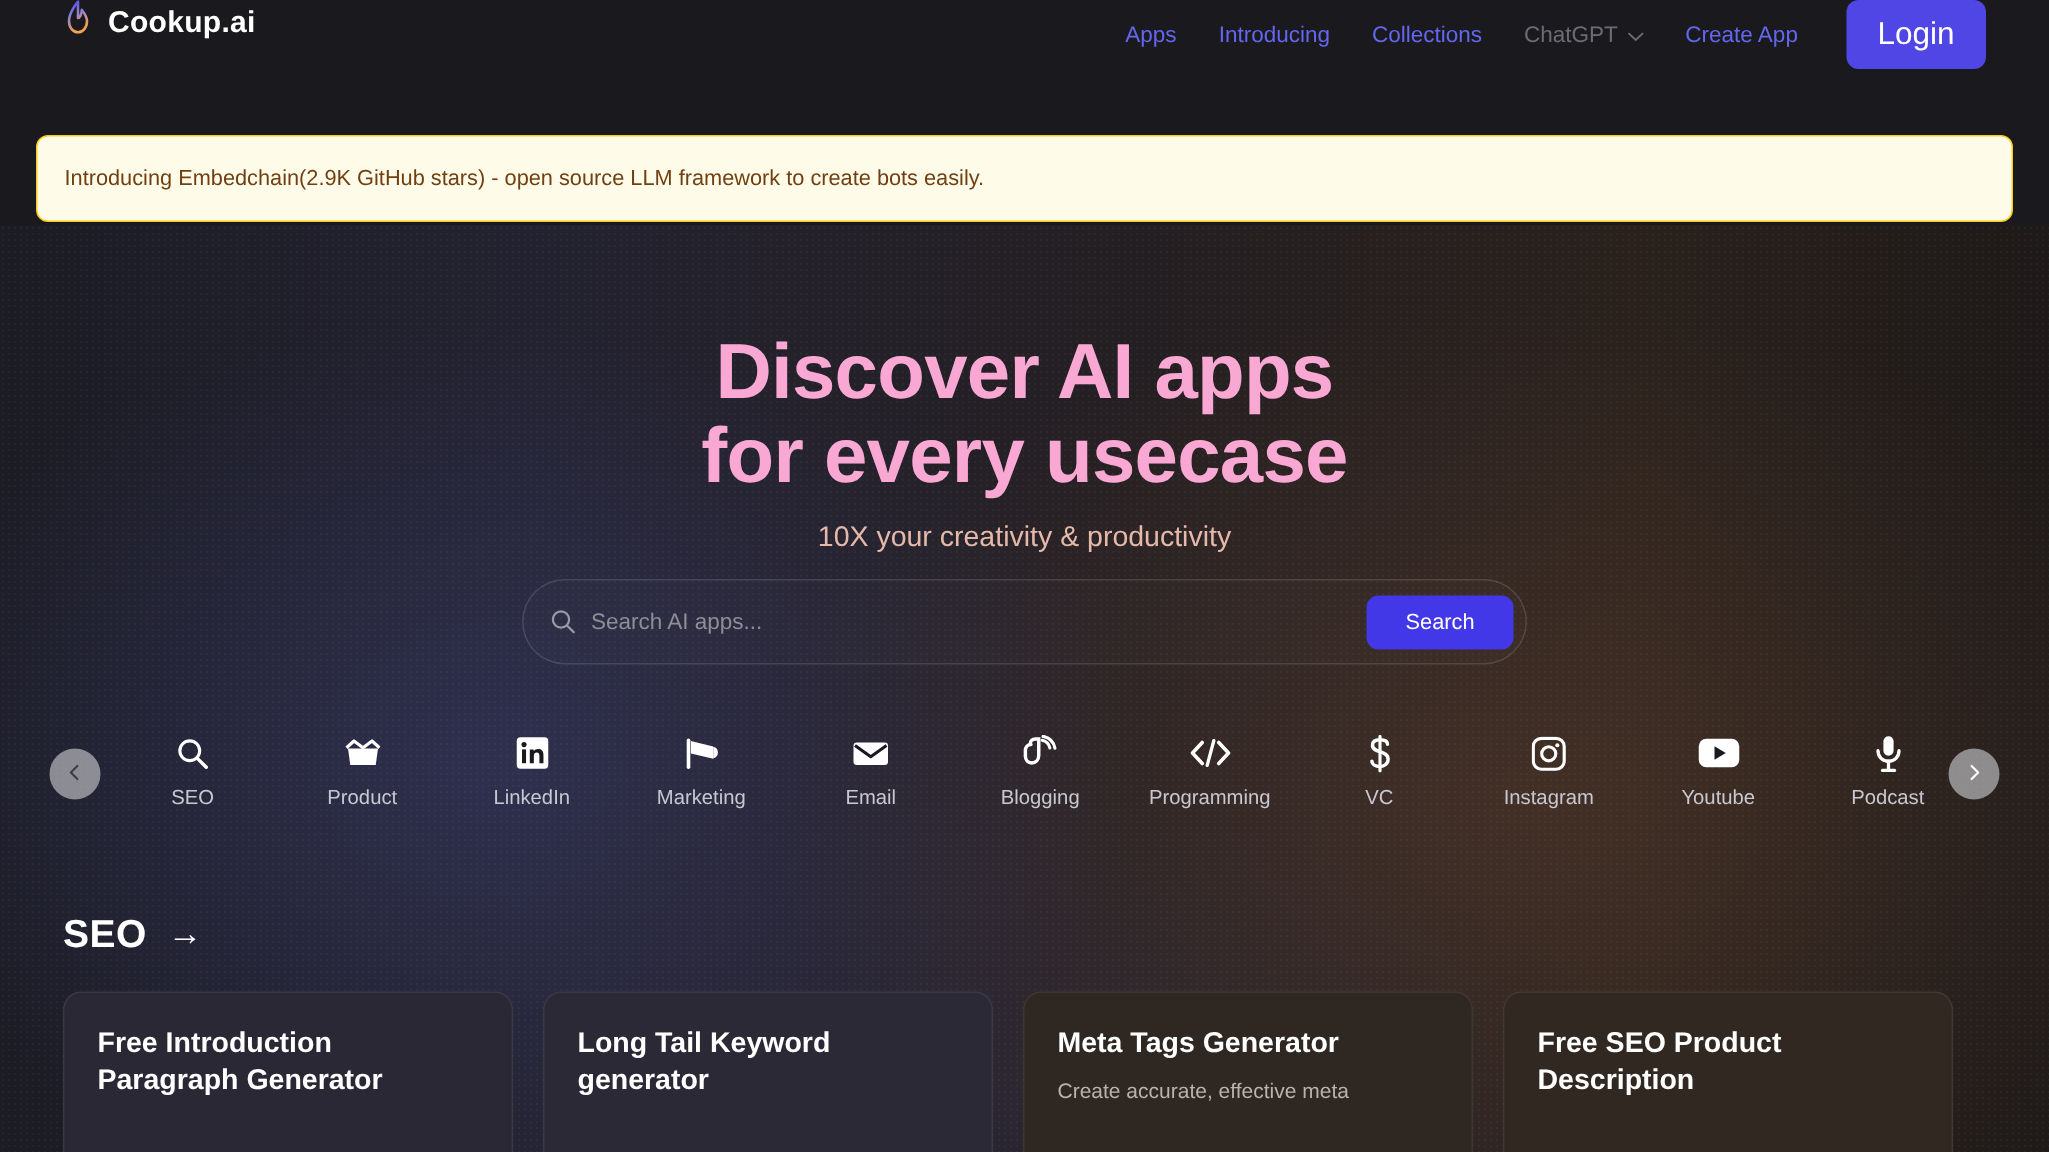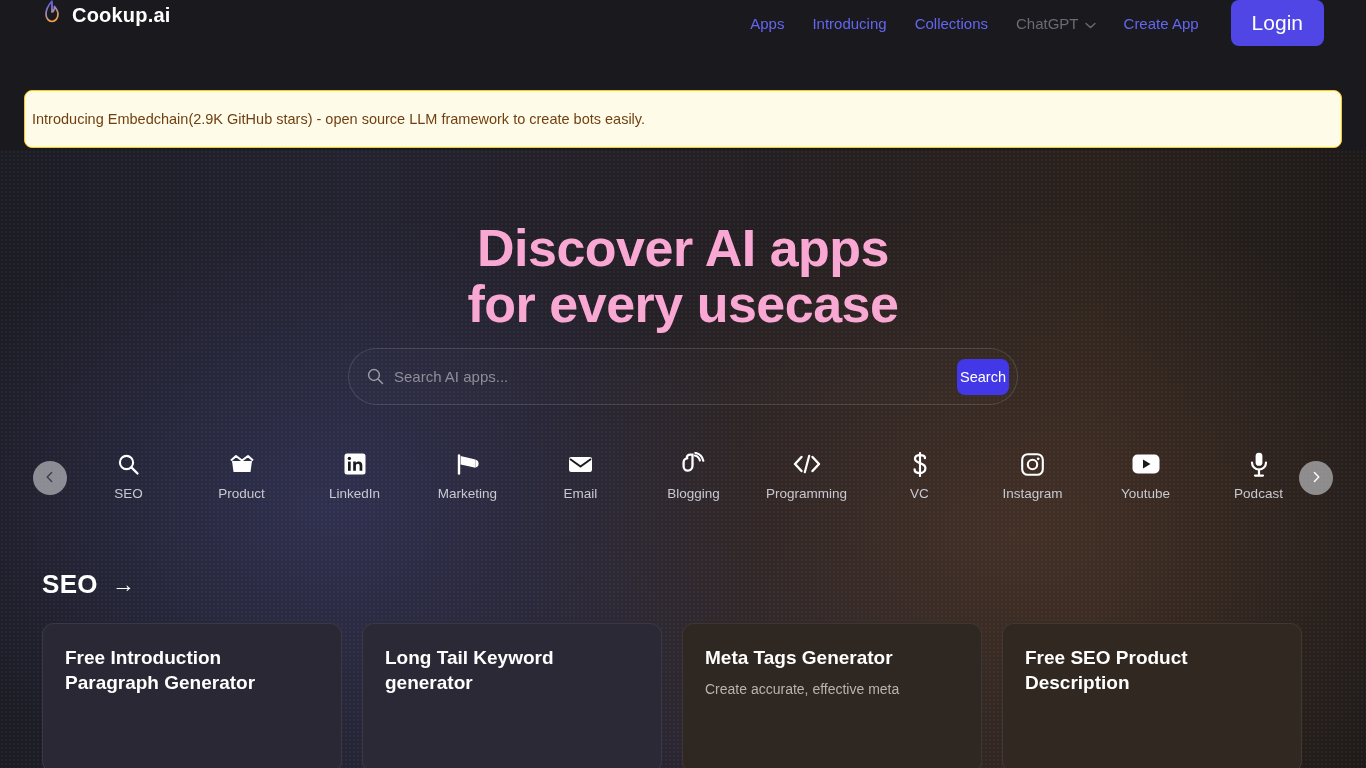--- a/index.html
+++ b/index.html
@@ -85,21 +85,21 @@
   }
 
   
   .banner {
     position: relative;
     z-index: 5;
     margin: 26px 24px 0 24px;
     height: 58px;
     display: flex;
     align-items: center;
-    padding: 0 7px;
+    padding: 0 18px;
     background: #fefce8;
     border: 1px solid #facc15;
     border-radius: 8px;
   }
   .banner-text { font-size: 14.5px; color: #713f12; }
 
   
   .hero {
     position: relative;
     z-index: 4;
@@ -144,21 +144,21 @@
     font-family: inherit;
   }
   .search-input::placeholder { color: #8e8e98; }
   .btn-search {
     flex: 0 0 auto;
     background: #4338e8;
     color: #fff;
     font-size: 14.5px;
     border: none;
     border-radius: 8px;
-    padding: 10px 3px;
+    padding: 10px 26px;
     cursor: pointer;
     font-family: inherit;
   }
 
   
   .rail {
     position: relative;
     z-index: 4;
     margin-top: 46px;
     height: 72px;
@@ -299,20 +299,21 @@
 
   <div class="banner">
     <span class="banner-text">Introducing Embedchain(2.9K GitHub stars) - open source LLM framework to create bots easily.</span>
   </div>
 
   <div class="hero">
     <div class="hero-title">
       <div>Discover AI apps</div>
       <div>for every usecase</div>
     </div>
+    <div class="hero-sub">10X your creativity &amp; productivity</div>
   </div>
 
   <div class="search-wrap">
     <span class="search-icon">
       <svg width="17" height="17" viewBox="0 0 17 17">
         <circle cx="7" cy="7" r="5.4" fill="none" stroke="#9a9aa4" stroke-width="1.5"></circle>
         <line x1="11" y1="11" x2="15.5" y2="15.5" stroke="#9a9aa4" stroke-width="1.5" stroke-linecap="round"></line>
       </svg>
     </span>
     <input class="search-input" type="text" placeholder="Search AI apps..." style="">

